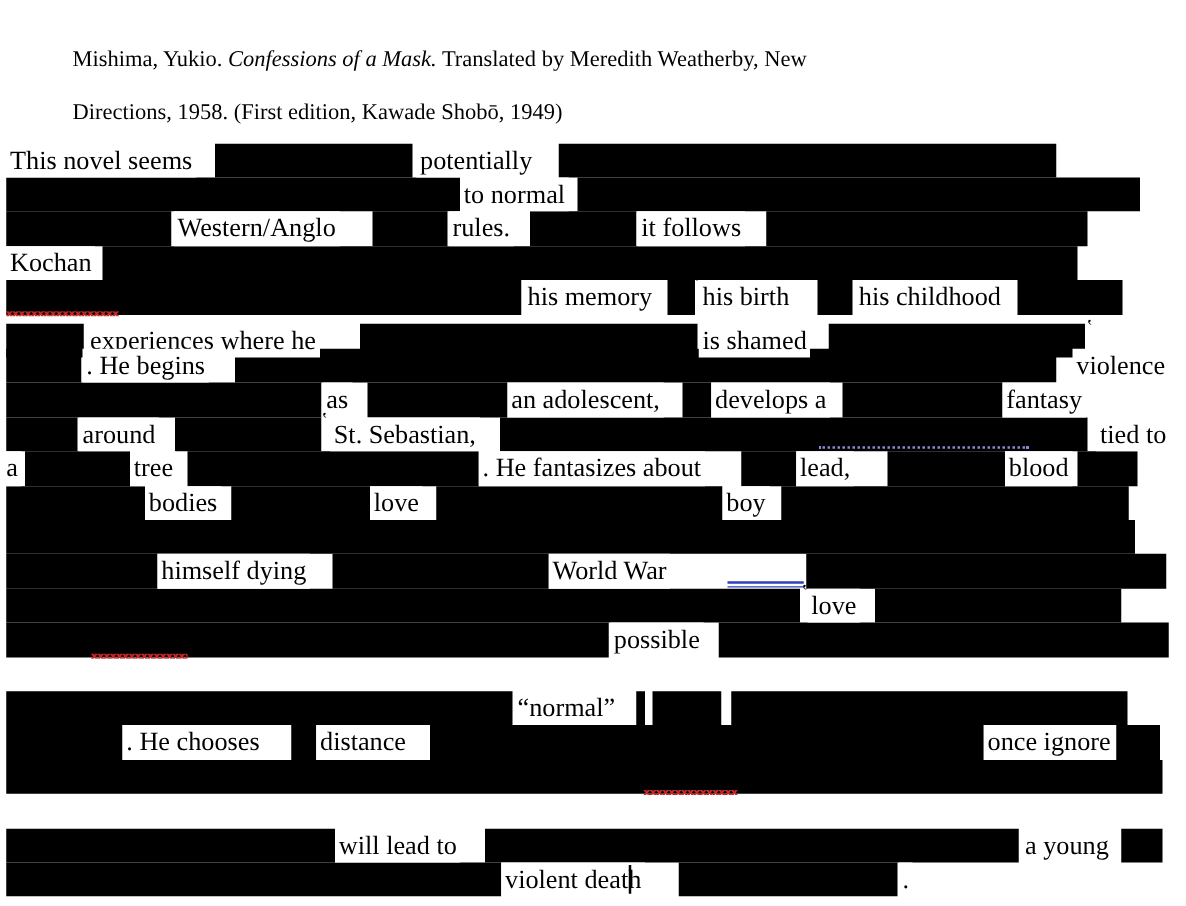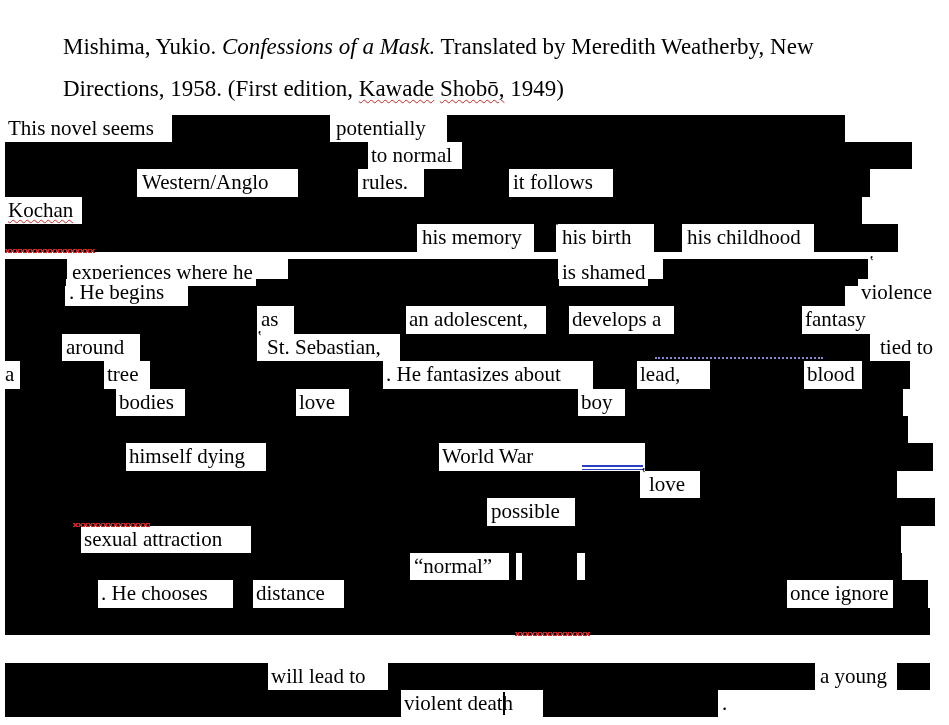--- a/index.html
+++ b/index.html
@@ -1,24 +1,23 @@
 <!DOCTYPE html>
 <html><head>
 <meta charset="utf-8">
 <style>
   html,body{margin:0;padding:0}
   body{
     width:949px;height:725px;background:#ffffff;position:relative;overflow:hidden;
     font-family:"Liberation Serif", serif;color:#000;
   }
   .page{position:absolute;inset:0}
-  .cit{position:absolute;left:40px;font-size:23px;line-height:26px;white-space:pre}
+  .cit{position:absolute;left:40px;font-size:18px;line-height:26px;white-space:pre}
   .cit .t{font-style:italic}
   .wavy{
-    text-decoration:underline;
     text-decoration-style:wavy;
     text-decoration-color:#c62828;
     text-decoration-thickness:1px;
     text-underline-offset:3px;
   }
   .ln{position:absolute;left:0;width:913px;height:27.4px}
   .b{position:absolute;top:0;height:100%;background:#000;z-index:1}
   .w{
     position:absolute;top:0;height:100%;line-height:27.4px;font-size:21px;
     background:#fff;padding:0 3px;white-space:pre;z-index:2;
@@ -173,25 +172,20 @@
     <i class="b" style="left:700px;width:197px"></i>
   </div>
 
   <div class="ln" style="top:498.2px">
     <i class="b" style="left:5px;width:482px"></i>
     <i class="squig" style="left:73px;width:77px"></i>
     <span class="w" style="left:488px">possible</span>
     <i class="b" style="left:575px;width:360px"></i>
   </div>
 
-  <div class="ln" style="top:525.6px">
-    <i class="b" style="left:5px;width:76px"></i>
-    <span class="w" style="left:81px">sexual attraction</span>
-    <i class="b" style="left:251px;width:650px"></i>
-  </div>
 
   <div class="ln" style="top:553px">
     <i class="b" style="left:5px;width:405px"></i>
     <span class="w" style="left:411px">“normal”</span>
     <i class="b" style="left:509px;width:7px"></i>
     <i class="b" style="left:522px;width:55px"></i>
     <i class="b" style="left:585px;width:317px"></i>
   </div>
 
   <div class="ln" style="top:580.4px">

